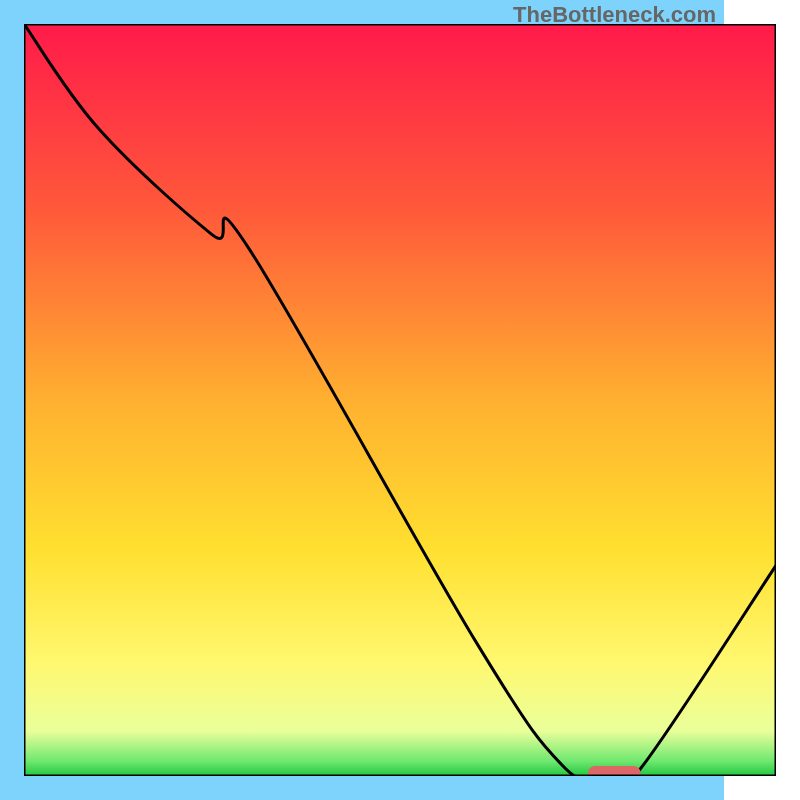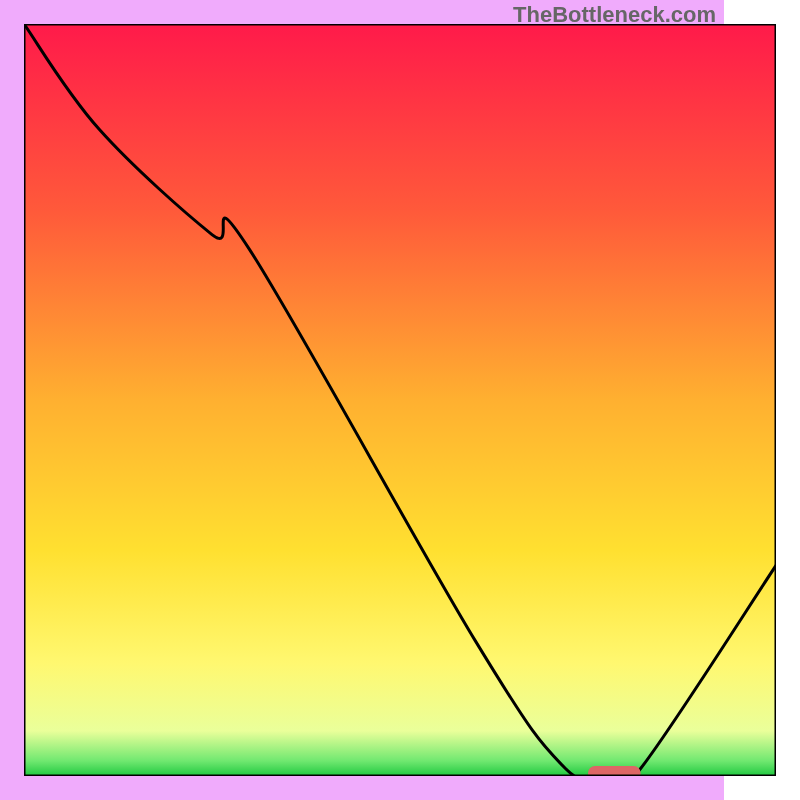--- a/index.html
+++ b/index.html
@@ -7,21 +7,21 @@
     padding: 0;
     width: 800px;
     height: 800px;
     overflow: hidden;
     font-family: Arial, sans-serif;
   }
   .chart-container {
     position: relative;
     width: 724px;
     height: 800px;
-    background: #f0abfc;
+    background: #7dd3fc;
   }
   .watermark {
     position: absolute;
     top: 2px;
     right: 8px;
     font-size: 22px;
     font-weight: bold;
     color: #666;
     z-index: 10;
   }

